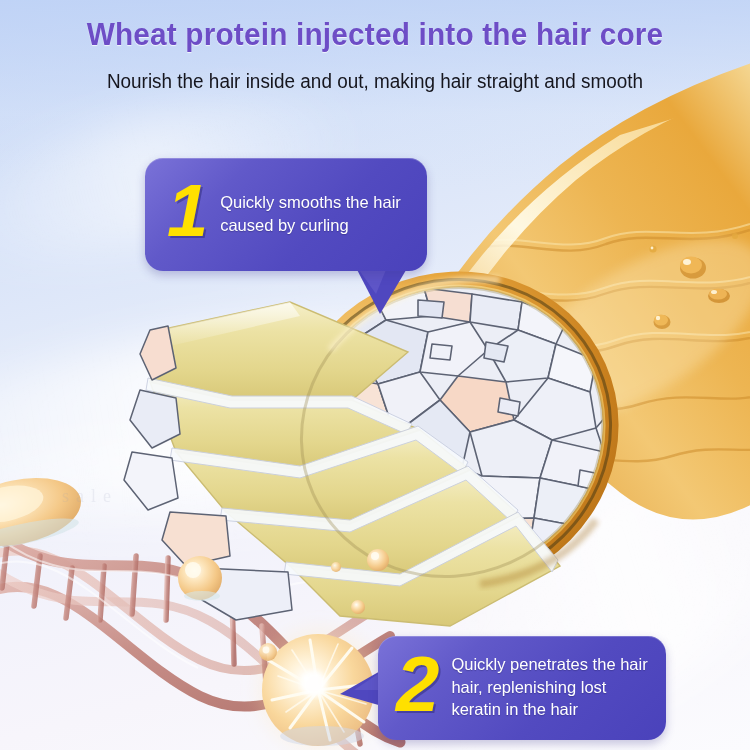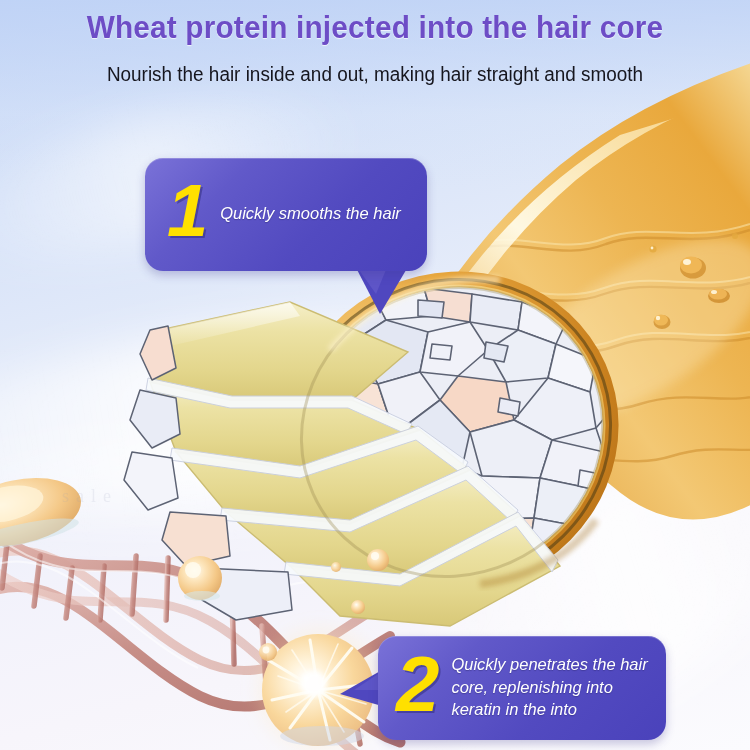--- a/index.html
+++ b/index.html
@@ -49,21 +49,21 @@
   }
   .vignette-top {
     position: absolute; left:0; top:0; width:750px; height:190px;
     background: linear-gradient(180deg, rgba(190,210,246,.75) 0%, rgba(214,228,250,.25) 60%, rgba(255,255,255,0) 100%);
     pointer-events: none;
   }
 
   
   .heading-block {
     position: absolute;
-    left: 0; top: 10px;
+    left: 0; top: 17px;
     width: 750px;
     text-align: center;
     z-index: 40;
   }
   .title {
     margin: 0;
     font-size: 31px;
     font-weight: bold;
     letter-spacing: .2px;
     color: #6d4dc6;
@@ -106,21 +106,20 @@
     margin: 0 12px 0 8px;
     flex: none;
     transform: translateY(-2px);
   }
   .callout .lines {
     color: #ffffff;
     font-size: 16.5px;
     line-height: 1.38;
     font-family: "Liberation Sans", sans-serif;
     text-shadow: 0 1px 1px rgba(45,40,110,.45);
-    font-style: italic;
   }
   .callout .lines div { white-space: nowrap; }
 
   #callout-1 { left: 145px; top: 158px; width: 282px; height: 113px; }
   #callout-2 { left: 378px; top: 636px; width: 288px; height: 104px; }
   #callout-2 .num { font-size: 78px; margin-left: 4px; }
 
   .tail { position: absolute; z-index: 49; }
   #tail-1 { left: 350px; top: 258px; }
   #tail-2 { left: 338px; top: 660px; }
@@ -460,25 +459,26 @@
 
   <div class="heading-block">
     <h1 class="title">Wheat protein injected into the hair core</h1>
     <p class="subtitle">Nourish the hair inside and out, making hair straight and smooth</p>
   </div>
 
   <div class="callout" id="callout-1">
     <div class="num">1</div>
     <div class="lines">
       <div>Quickly smooths the hair</div>
+      <div>caused by curling</div>
     </div>
   </div>
 
   <div class="callout" id="callout-2">
     <div class="num">2</div>
     <div class="lines">
       <div>Quickly penetrates the hair</div>
-      <div>core, replenishing into</div>
-      <div>keratin in the into</div>
+      <div>hair, replenishing lost</div>
+      <div>keratin in the hair</div>
     </div>
   </div>
 
 </div>
 
 </body></html>

